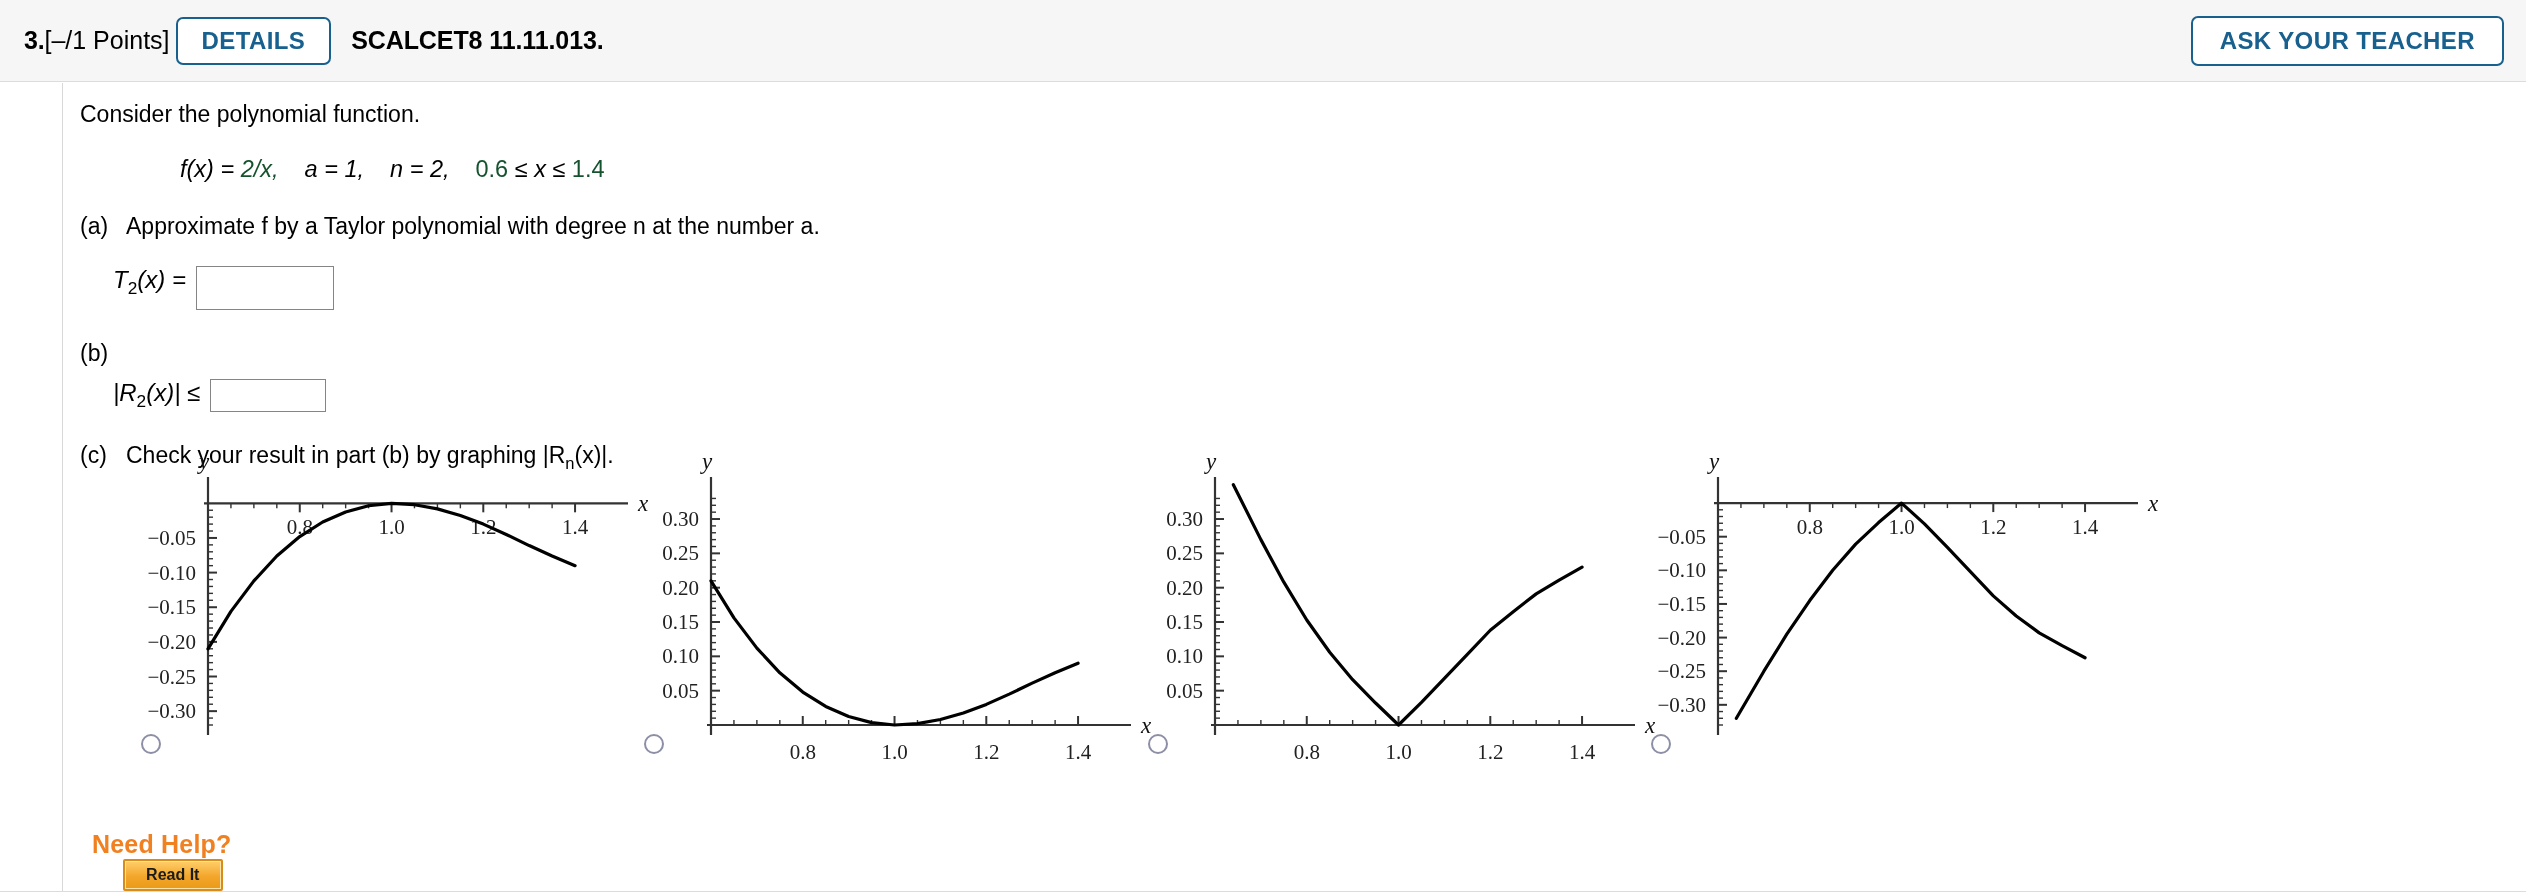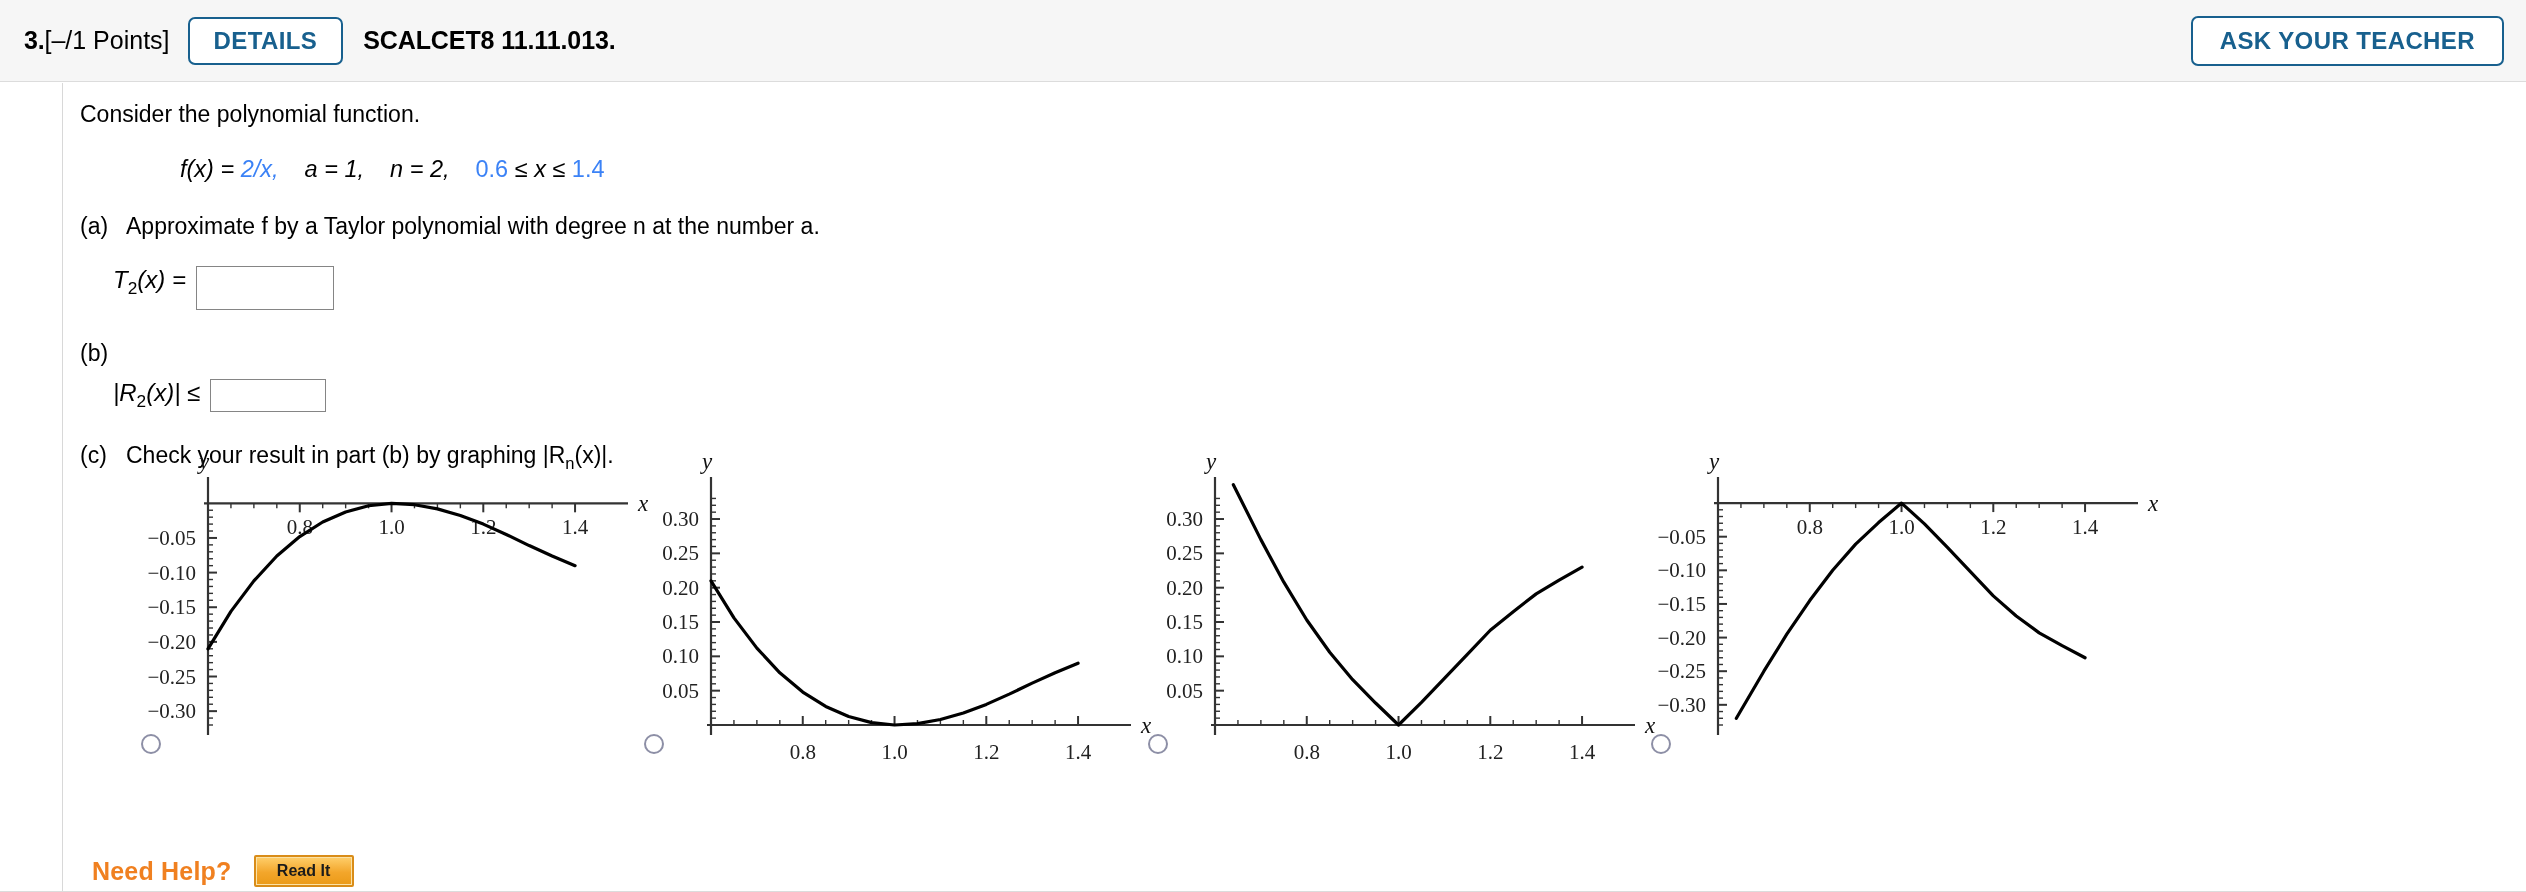--- a/index.html
+++ b/index.html
@@ -34,21 +34,21 @@
     margin-left: 24px;
     letter-spacing: -0.2px;
     white-space: nowrap;
   }
   .q-points {
     font-size: 25px;
     font-weight: normal;
     white-space: nowrap;
   }
   .details-btn {
-    margin-left: 18px;
+    margin-left: 6px;
     border: 2px solid #18608e;
     border-radius: 7px;
     background: #ffffff;
     color: #18608e;
     font-size: 24px;
     font-weight: bold;
     letter-spacing: 0.4px;
     padding: 10px 24px;
     line-height: 1;
     cursor: pointer;
@@ -98,21 +98,21 @@
     left: 80px;
     top: 83px;
     width: 2400px;
   }
   .line {
     font-size: 23px;
     line-height: 1.35;
     color: #000;
   }
   .mi { font-style: italic; }
-  .red { color: #3b82f6; }
+  .red { color: #14532d; }
   sub { font-size: 0.72em; }
 
   .row-consider { margin-top: 16px; }
 
   .formula {
     margin-top: 26px;
     margin-left: 100px;
     font-size: 23.5px;
     white-space: nowrap;
   }
@@ -178,23 +178,24 @@
     border-radius: 50%;
     background: #fff;
     box-sizing: border-box;
     cursor: pointer;
   }
 
   
   .needhelp {
     position: absolute;
     left: 92px;
-    top: 855px;
+    top: 830px;
     display: flex;
     align-items: center;
+    flex-direction: column;
   }
   .needhelp-label {
     color: #f08020;
     font-size: 25px;
     font-weight: bold;
     letter-spacing: 0.2px;
   }
   .readit {
     margin-left: 22px;
     width: 96px;

